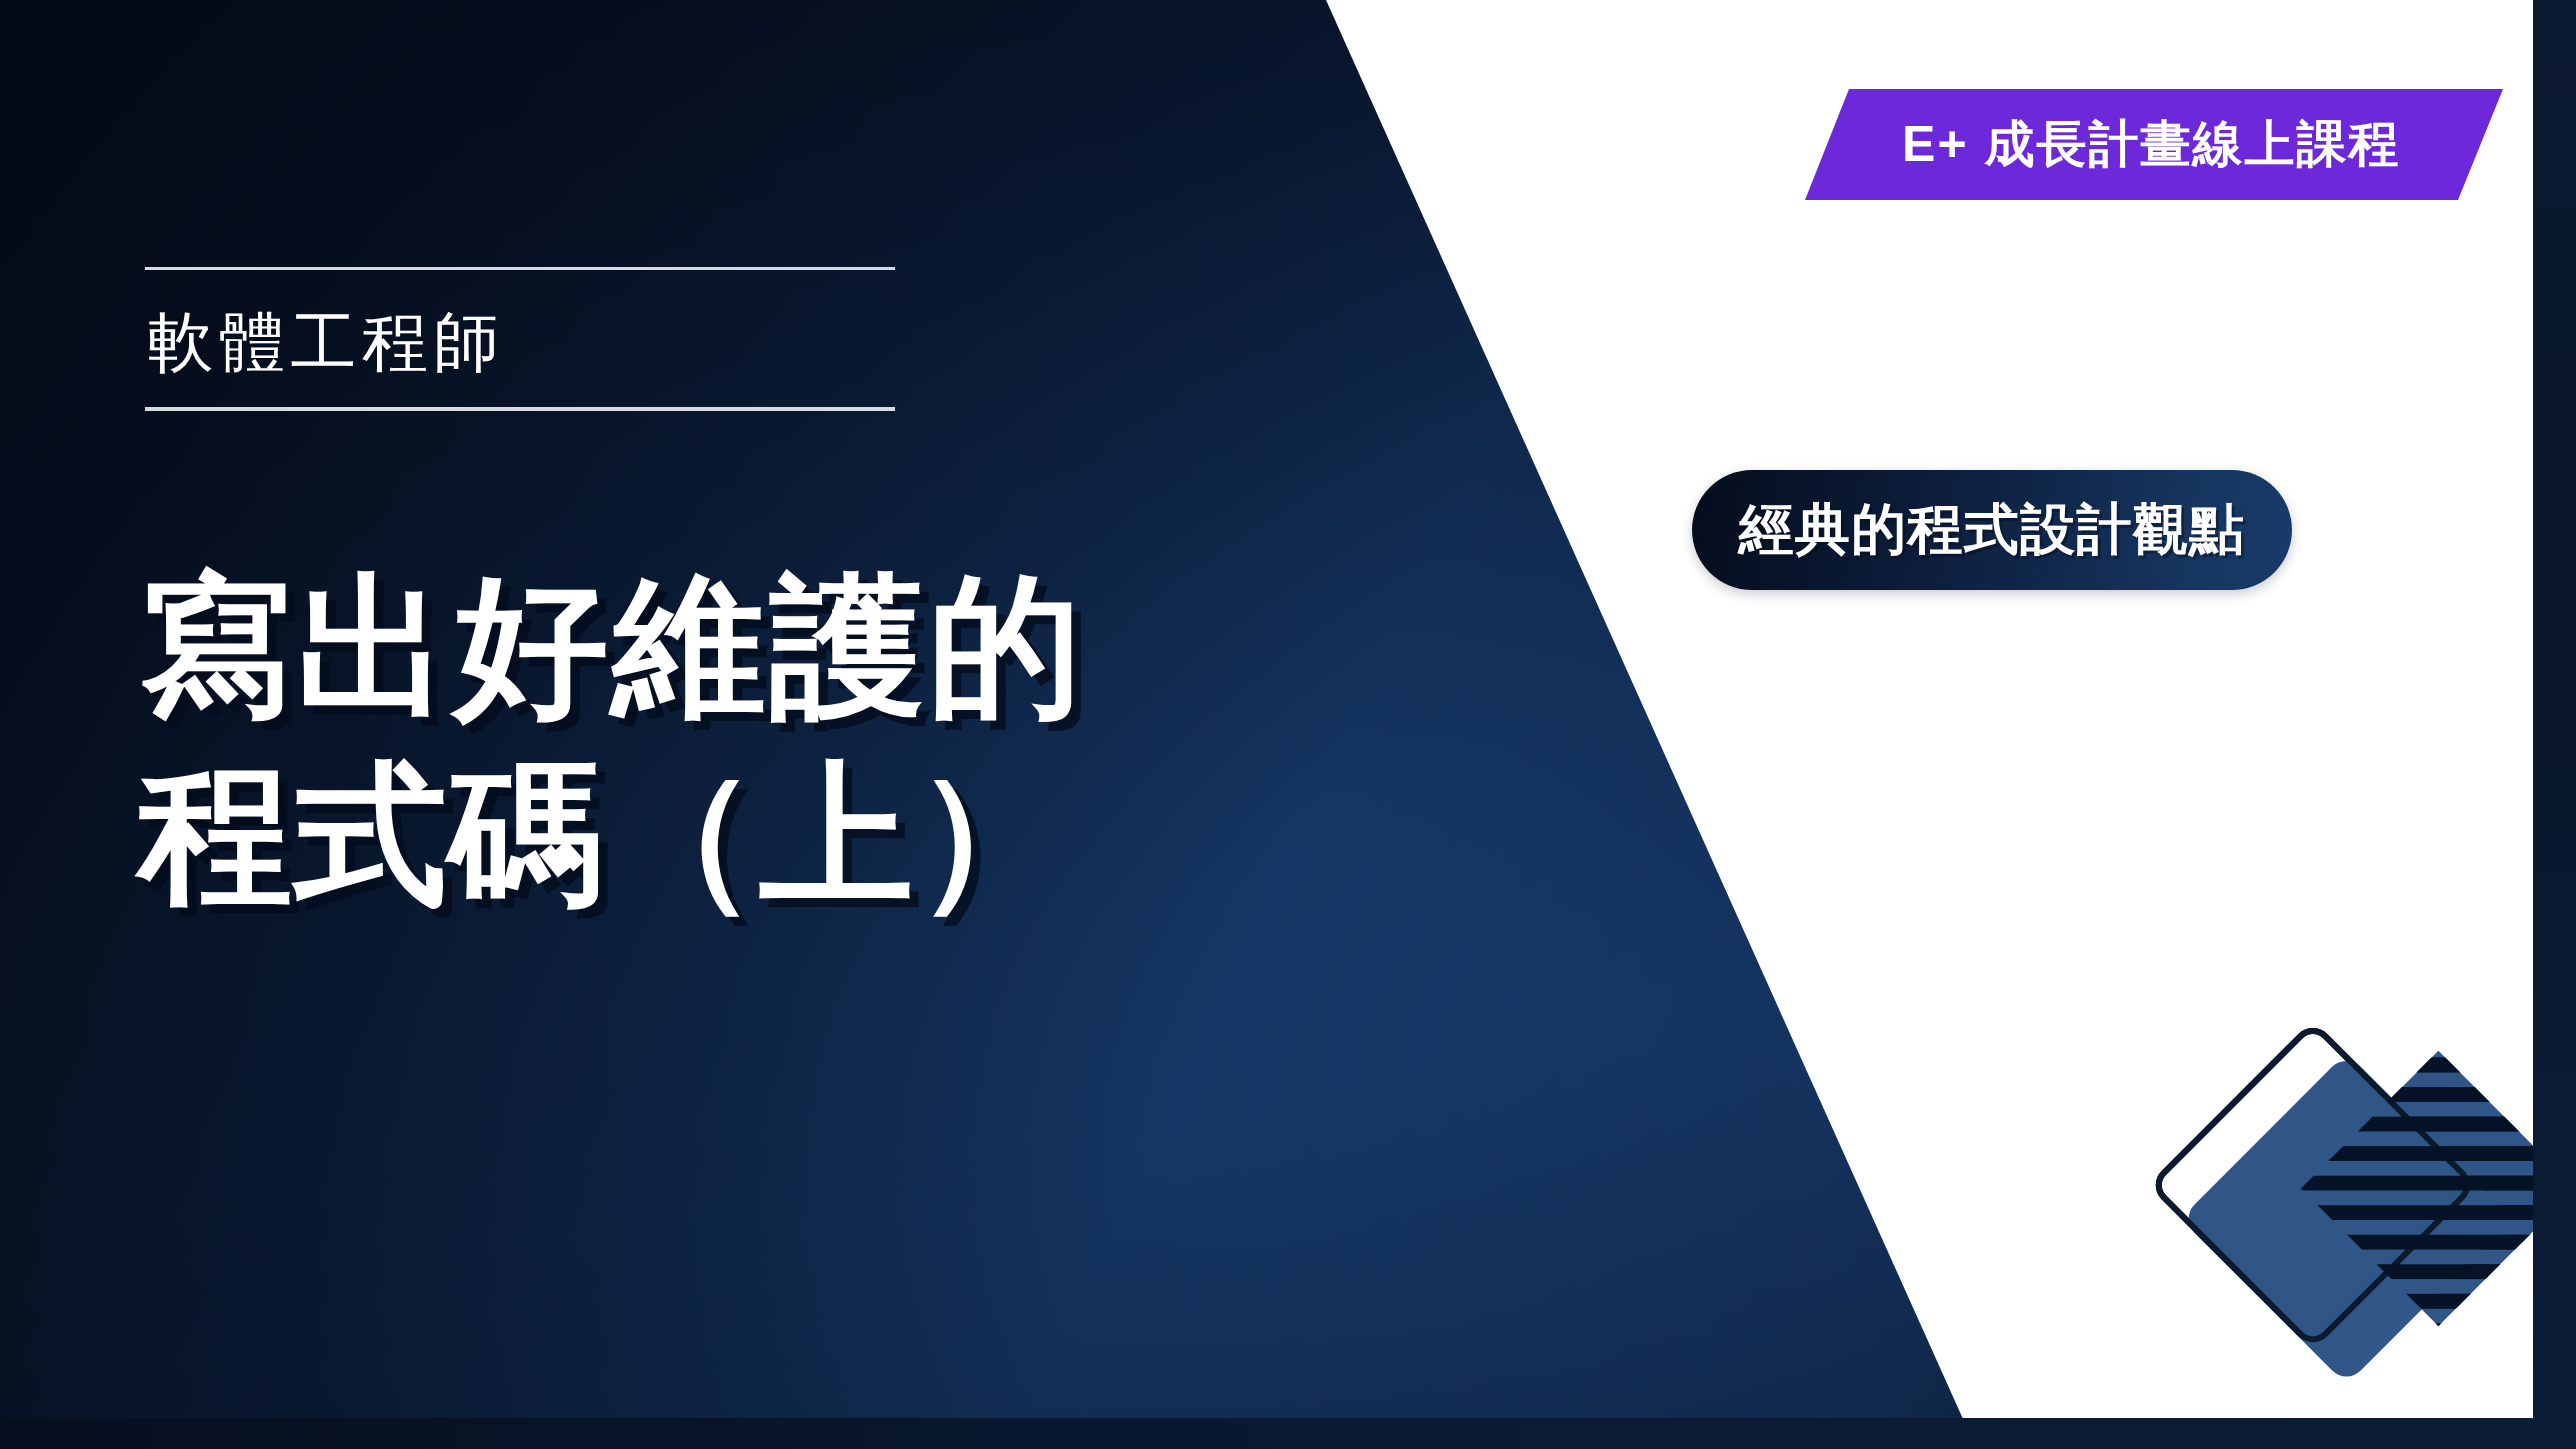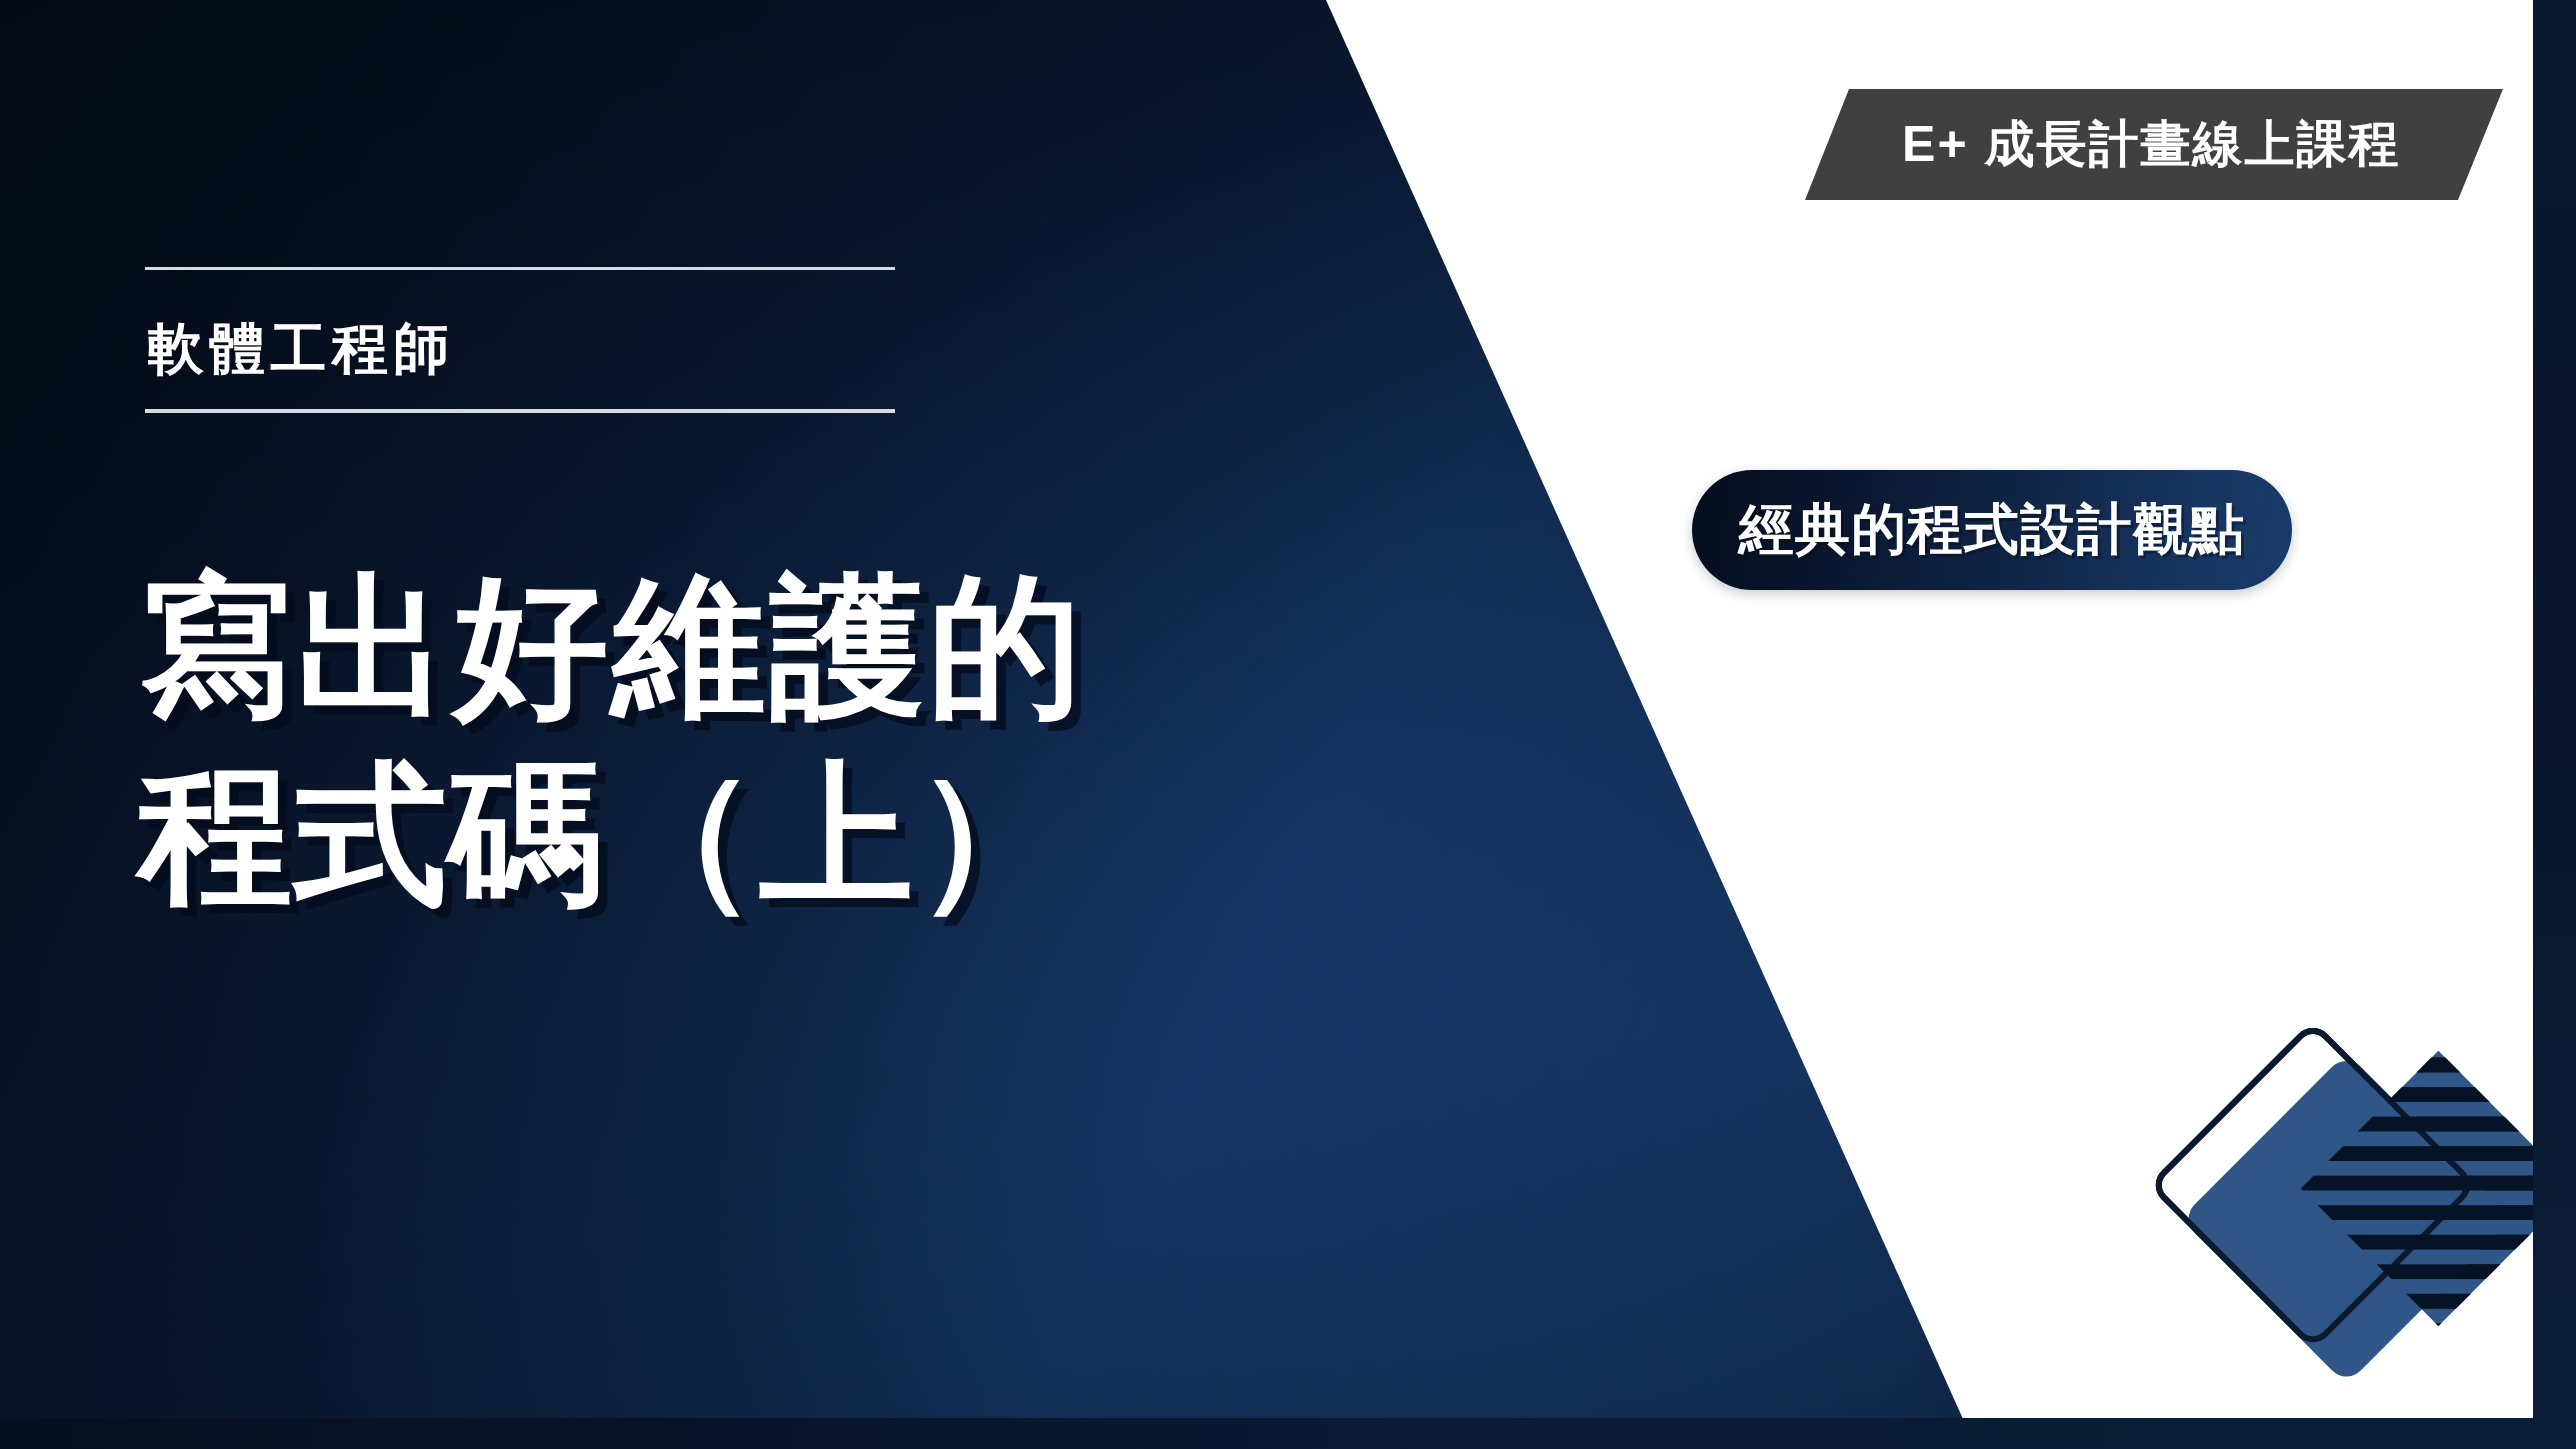--- a/index.html
+++ b/index.html
@@ -49,28 +49,27 @@
     width: 751px;
   }
   .rule {
     width: 750px;
     height: 3.4px;
     background: #e8ecf2;
     opacity: .92;
   }
   .kicker {
     color: #ffffff;
-    font-size: 56px;
+    font-size: 66px;
     line-height: 1;
-    font-weight: 700;
+    font-weight: 400;
     letter-spacing: 5.4px;
     padding: 39px 0 32px 2.7px;
     white-space: nowrap;
     text-shadow: 0 0.7px 0 rgba(0,0,0,.18);
-    margin-top: 12px;
   }
 
   .title-block {
     position: absolute;
     left: 138px;
     top: 554px;
     width: 1576px;
   }
   .title-line {
     color: #ffffff;
@@ -83,21 +82,21 @@
   }
   .title-line.l2 { letter-spacing: 1.3px; }
 
   
   .ribbon {
     position: absolute;
     left: 1805px;
     top: 89px;
     width: 698px;
     height: 111px;
-    background: #404040;
+    background: #6d28d9;
     -webkit-clip-path: polygon(44px 0px, 698px 0px, 653px 111px, 0px 111px);
     clip-path: polygon(44px 0px, 698px 0px, 653px 111px, 0px 111px);
     display: flex;
     align-items: center;
     justify-content: center;
   }
   .ribbon-label {
     color: #ffffff;
     font-size: 50px;
     font-weight: 700;

